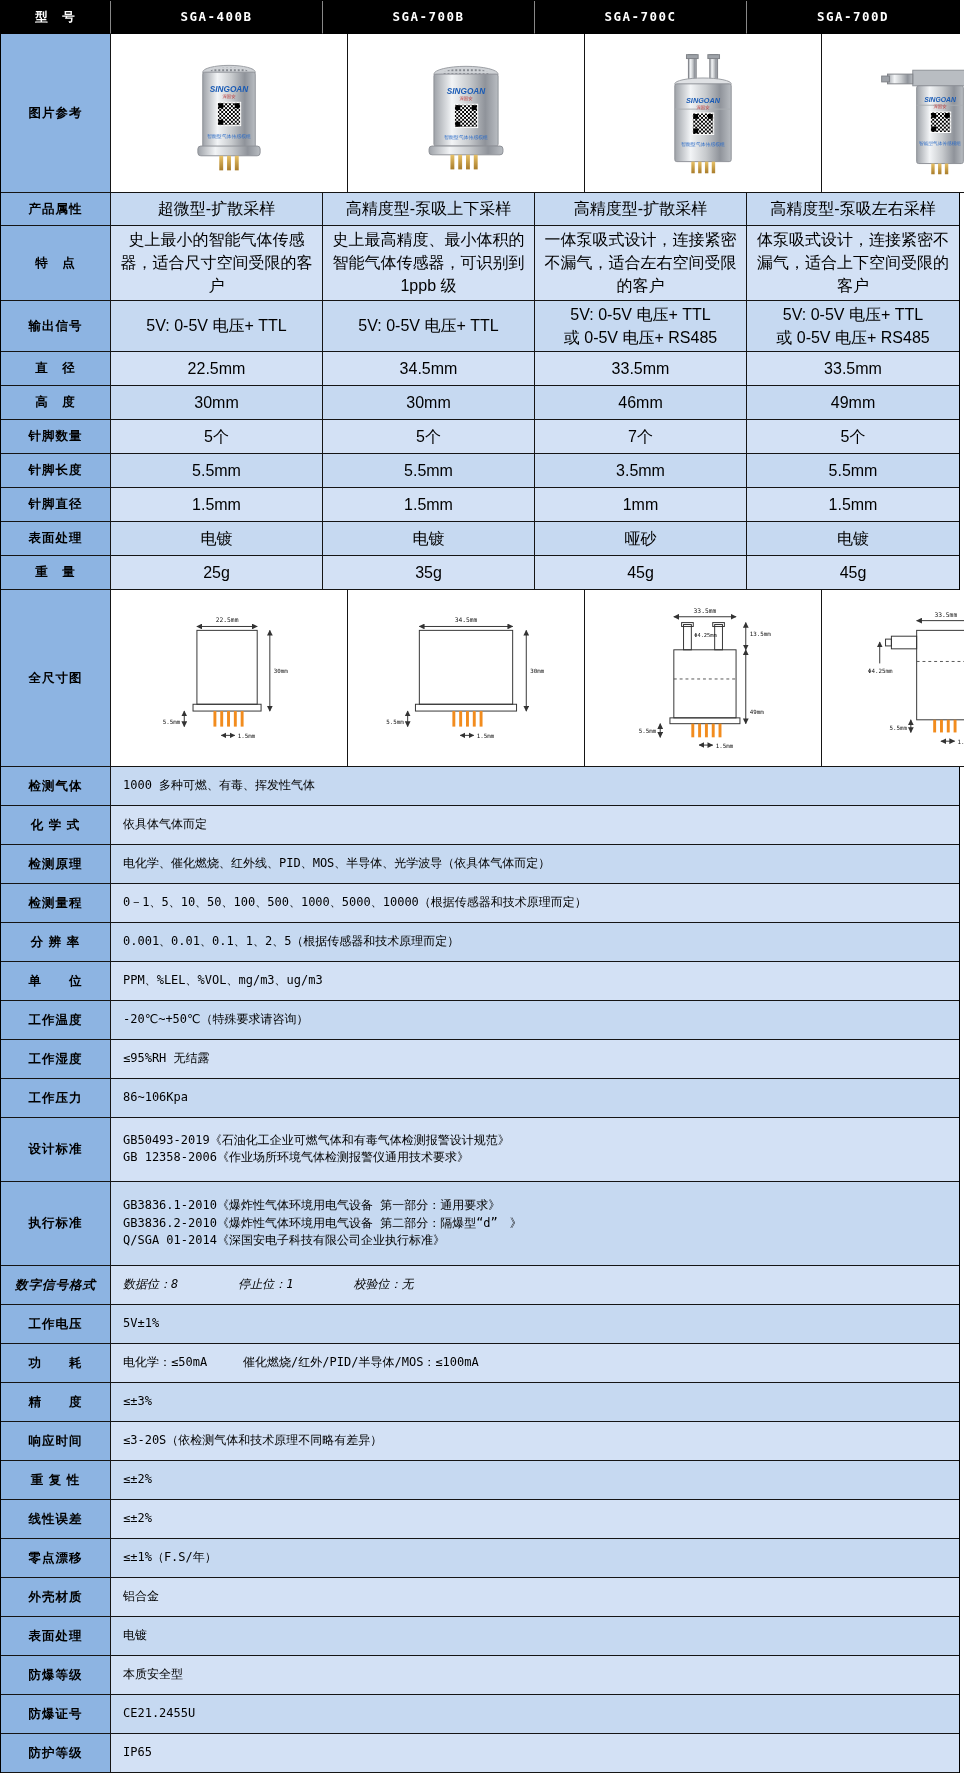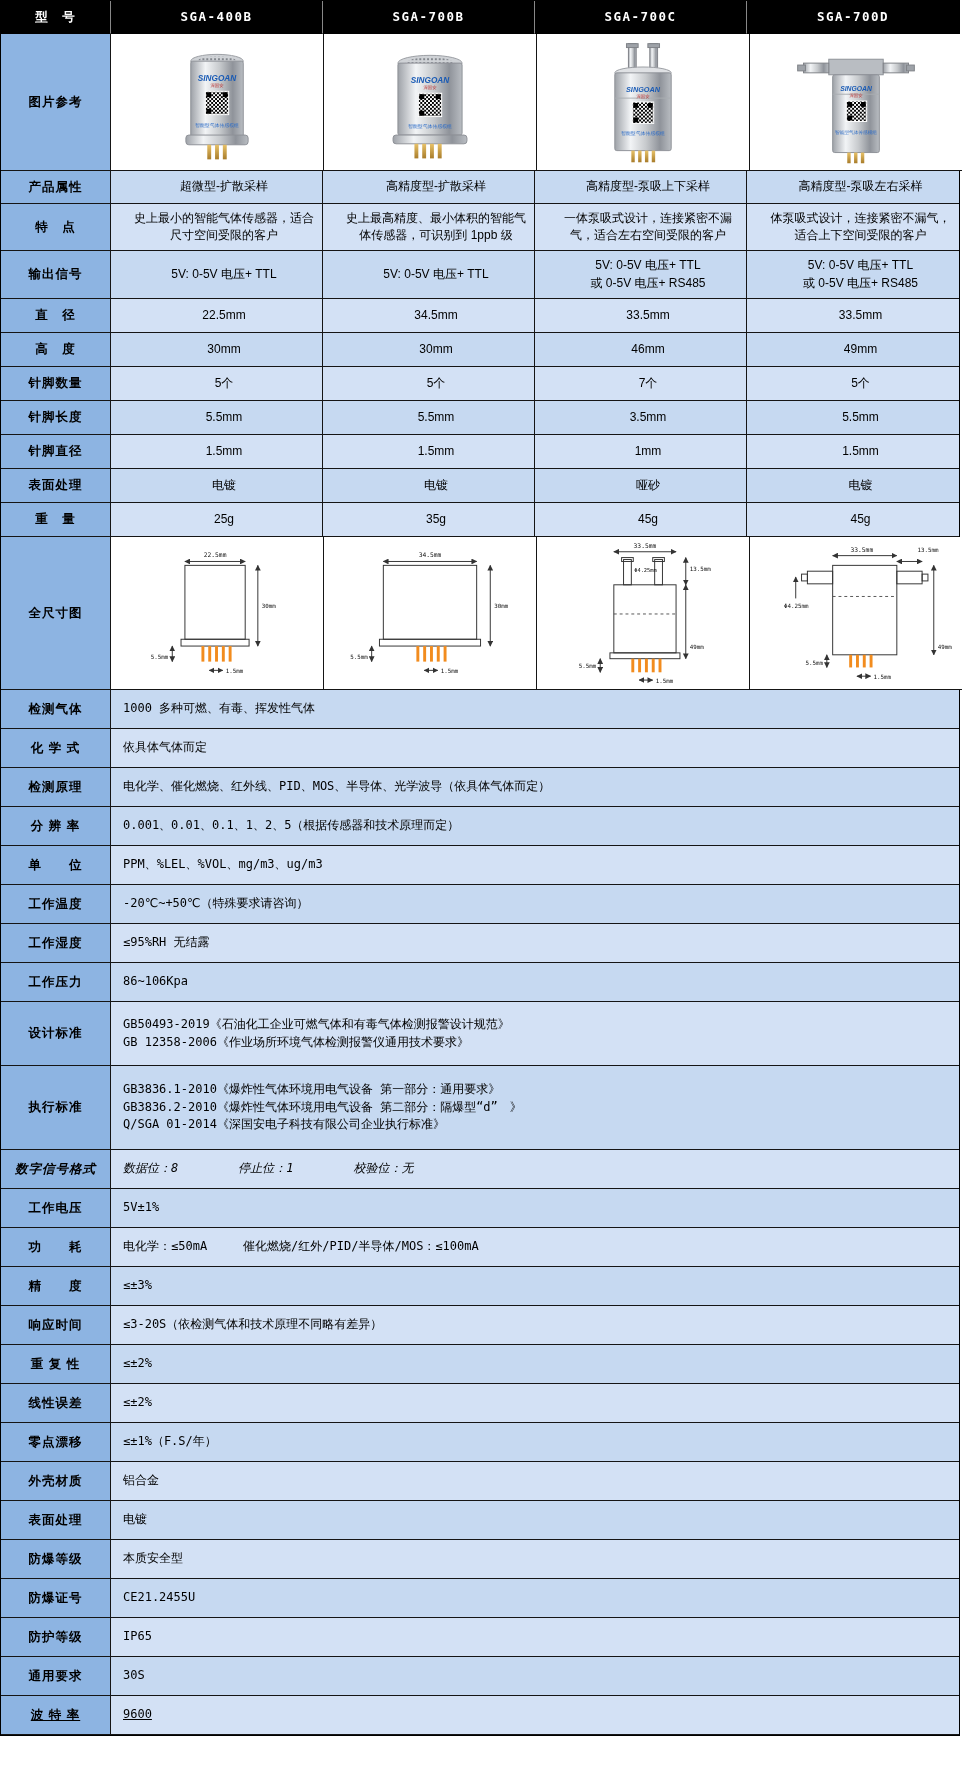--- a/index.html
+++ b/index.html
@@ -11,28 +11,28 @@
   .cell{border-right:1px solid #151515;border-bottom:1px solid #151515;
         display:flex;align-items:center;justify-content:center;text-align:center;
         padding:2px 5px;box-sizing:border-box;white-space:pre-line;line-height:1.45;}
   .cell:last-child{border-right:none;}
   .label{background:#8db4e2;font-weight:bold;font-size:12.5px;letter-spacing:1px;}
   .thead{background:#000;}
   .thead .cell{background:#000;color:#fff;border-right:1px solid #888;border-bottom:1px solid #000;}
   .thead .cell:last-child{border-right:none;}
   .model{font-family:"DejaVu Sans Mono","Liberation Mono",monospace;font-weight:bold;
          font-size:12.5px;letter-spacing:1.5px;text-align:center;}
-  .val{background:#c6d9f1;font-size:12px;padding-left:20px;}
+  .val{background:#c6d9f1;font-size:16px;}
   .trow.alt .val{background:#d3e1f5;}
   .wval{background:#c6d9f1;font-size:12px;justify-content:flex-start;text-align:left;
         padding-left:12px;font-family:"DejaVu Sans Mono","DejaVu Sans",monospace;}
   .trow.alt .wval{background:#d3e1f5;}
   .photo-row{min-height:137px;}
   .diagram-row{min-height:152px;}
-  .photo-cell,.diag-cell{padding:1px;background:#fff;}
+  .photo-cell,.diag-cell{padding:13px;background:#fff;}
   svg{display:block;}
   .defs-holder{position:absolute;width:0;height:0;}
 </style>
 </head>
 <body>
 
 <svg class="defs-holder" aria-hidden="true">
   <defs>
     <linearGradient id="metal" x1="0" y1="0" x2="1" y2="0">
       <stop offset="0" stop-color="#9ea2a8"></stop>
@@ -155,22 +155,22 @@
             <rect x="106" y="118" width="3.5" height="11" fill="url(#gold)"></rect>
             <rect x="113" y="118" width="3.5" height="11" fill="url(#gold)"></rect>
       </svg>
     </div>
   </div>
 
   <div id="rows4">
         <div class="trow" style="min-height: 33px;">
           <div class="cell label">产品属性</div>
           <div class="cell val">超微型-扩散采样</div>
+          <div class="cell val">高精度型-泵吸上下采样</div>
           <div class="cell val">高精度型-扩散采样</div>
-          <div class="cell val">高精度型-泵吸上下采样</div>
           <div class="cell val">高精度型-泵吸左右采样</div>
         </div>
         <div class="trow alt" style="min-height: 47px;">
           <div class="cell label">特　点</div>
           <div class="cell val">史上最小的智能气体传感器，适合尺寸空间受限的客户</div>
           <div class="cell val">史上最高精度、最小体积的智能气体传感器，可识别到 1ppb 级</div>
           <div class="cell val">一体泵吸式设计，连接紧密不漏气，适合左右空间受限的客户</div>
           <div class="cell val">体泵吸式设计，连接紧密不漏气，适合上下空间受限的客户</div>
         </div>
         <div class="trow" style="min-height: 48px;">
@@ -338,20 +338,24 @@
           <div class="cell wval">1000 多种可燃、有毒、挥发性气体</div>
         </div>
         <div class="trow wide alt" style="min-height: 39px;">
           <div class="cell label">化 学 式</div>
           <div class="cell wval">依具体气体而定</div>
         </div>
         <div class="trow wide" style="min-height: 39px;">
           <div class="cell label">检测原理</div>
           <div class="cell wval">电化学、催化燃烧、红外线、PID、MOS、半导体、光学波导（依具体气体而定）</div>
         </div>
+        <div class="trow wide alt" style="min-height: 39px;">
+          <div class="cell label">检测量程</div>
+          <div class="cell wval">0－1、5、10、50、100、500、1000、5000、10000（根据传感器和技术原理而定）</div>
+        </div>
         <div class="trow wide" style="min-height: 39px;">
           <div class="cell label">分 辨 率</div>
           <div class="cell wval">0.001、0.01、0.1、1、2、5（根据传感器和技术原理而定）</div>
         </div>
         <div class="trow wide alt" style="min-height: 39px;">
           <div class="cell label">单　　位</div>
           <div class="cell wval">PPM、%LEL、%VOL、mg/m3、ug/m3</div>
         </div>
         <div class="trow wide" style="min-height: 39px;">
           <div class="cell label">工作温度</div>

